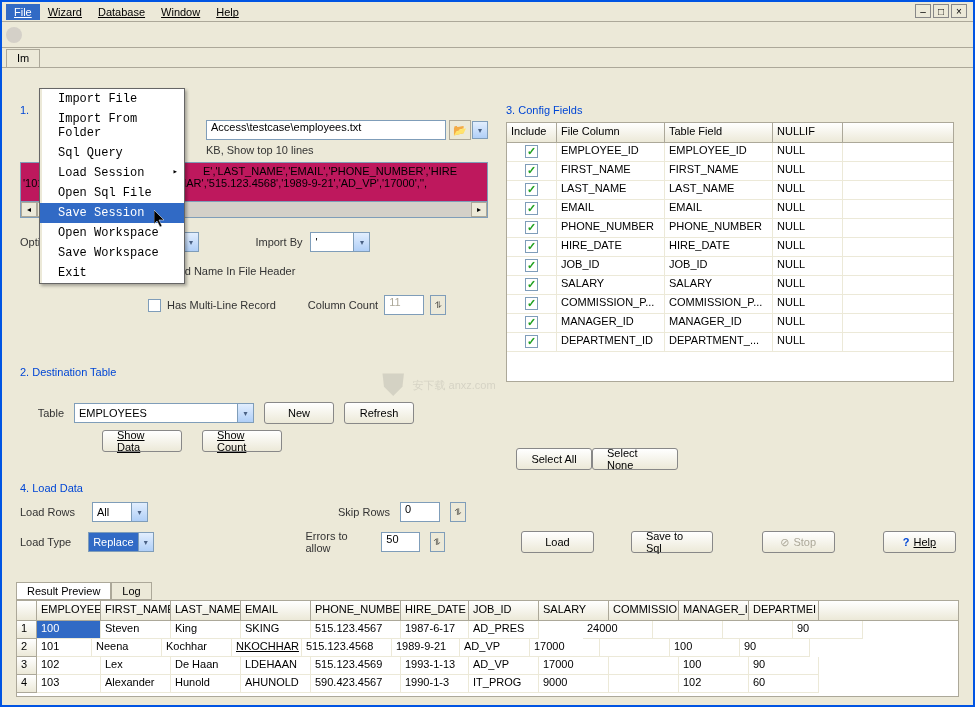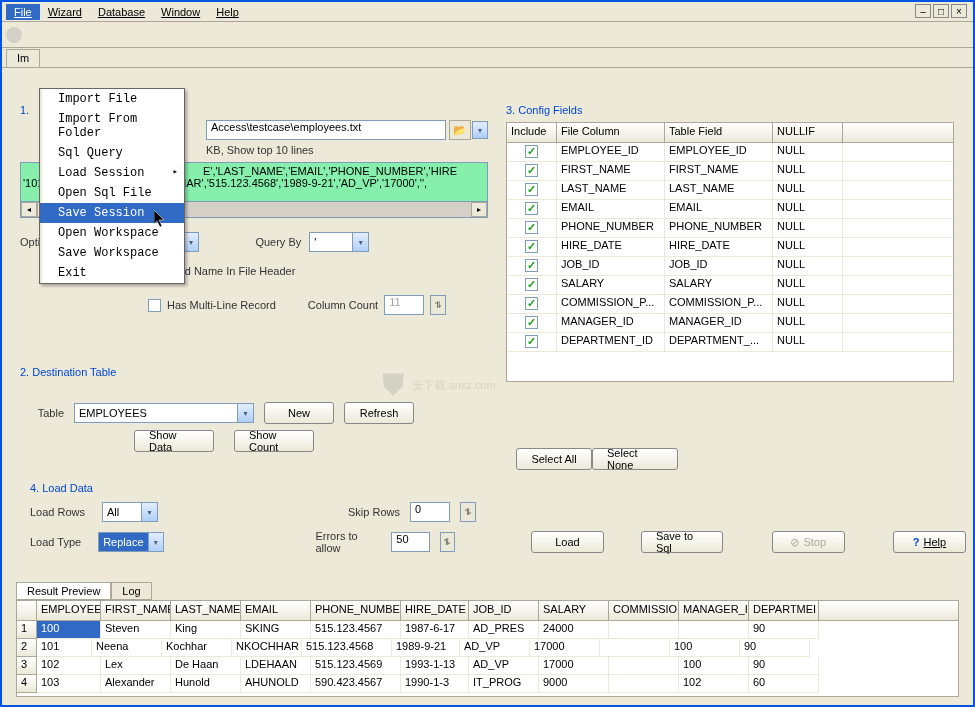--- a/index.html
+++ b/index.html
@@ -17,41 +17,41 @@
 .dropdown-menu { position: absolute; left: 37px; top: 20px; width: 146px; background: white; border: 1px solid #666; box-shadow: 2px 2px 3px rgba(0,0,0,0.3); z-index: 1000; }
 .dropdown-left-bar { position: absolute; left: 0; top: 0; bottom: 0; width: 2px; background: #ece9d8; }
 .dropdown-item { padding: 3px 20px 3px 18px; cursor: default; position: relative; font-family: 'Courier New', monospace; font-size: 12px; }
 .dropdown-item.highlighted { background: #316ac5; color: white; }
 .dropdown-item.has-submenu::after { content: '▸'; position: absolute; right: 6px; font-size: 9px; }
 .section-title { color: #0046d5; font-size: 11px; }
 .left-panel { position: absolute; left: 18px; top: 36px; width: 468px; }
 .source-row { display: flex; align-items: center; margin-bottom: 4px; }
 .path-input { flex: 1; height: 20px; border: 1px solid #7f9db9; background: white; padding: 0 4px; }
 .file-size-row { height: 18px; padding-left: 186px; color: #333; }
-.preview-box { height: 40px; border: 1px solid #7f9db9; background: #86efac; overflow: hidden; font-size: 10px; padding: 2px; position: relative; }
+.preview-box { height: 40px; border: 1px solid #7f9db9; background: #be185d; overflow: hidden; font-size: 10px; padding: 2px; position: relative; }
 .hscroll { height: 16px; background: #ece9d8; border: 1px solid #7f9db9; border-top: none; display: flex; }
 .scroll-btn { width: 16px; background: #ece9d8; border: 1px solid #aca899; display: flex; align-items: center; justify-content: center; font-size: 8px; }
 .scroll-track { flex: 1; background: #d4d0c8; position: relative; }
 .scroll-thumb { position: absolute; left: 0; width: 60px; height: 100%; background: #ece9d8; border: 1px solid #aca899; }
 .options-row { display: flex; align-items: center; margin-top: 14px; gap: 8px; }
 .label { color: #333; }
 .combo { height: 20px; border: 1px solid #7f9db9; background: white; display: flex; align-items: center; }
 .combo-btn { width: 16px; height: 18px; background: linear-gradient(#e2eefe,#b0cff7); border-left: 1px solid #7f9db9; display: flex; align-items: center; justify-content: center; font-size: 8px; color: #4a6184; }
 .checkbox-row { display: flex; align-items: center; margin-top: 12px; gap: 6px; }
 .checkbox { width: 13px; height: 13px; border: 1px solid #7f9db9; background: white; display: flex; align-items: center; justify-content: center; }
 .checkbox.checked::after { content: '✓'; color: #21a121; font-size: 11px; font-weight: bold; }
 .dest-panel { position: absolute; left: 18px; top: 298px; width: 468px; }
 .button { height: 22px; padding: 0 14px; background: linear-gradient(#fff,#ece9d8); border: 1px solid #888; border-radius: 3px; display: inline-flex; align-items: center; justify-content: center; cursor: default; }
 .right-panel { position: absolute; left: 504px; top: 36px; width: 448px; }
 .config-grid { border: 1px solid #aca899; background: white; height: 260px; }
 .grid-header { display: flex; background: linear-gradient(#fff,#ece9d8); border-bottom: 1px solid #aca899; height: 20px; }
 .grid-header-cell { border-right: 1px solid #aca899; padding: 2px 4px; }
 .grid-row { display: flex; height: 19px; border-bottom: 1px solid #ece9d8; }
 .grid-cell { border-right: 1px solid #ece9d8; padding: 1px 4px; overflow: hidden; white-space: nowrap; }
-.load-panel { position: absolute; left: 28px; top: 414px; width: 936px; }
+.load-panel { position: absolute; left: 18px; top: 414px; width: 936px; }
 .load-row { display: flex; align-items: center; margin-top: 8px; gap: 10px; }
 .num-input { width: 40px; height: 20px; border: 1px solid #7f9db9; background: white; padding: 0 4px; }
 .spinner-btn { width: 16px; height: 20px; border: 1px solid #7f9db9; background: #ece9d8; display: flex; align-items: center; justify-content: center; font-size: 9px; }
 .bottom-tabs { position: absolute; left: 14px; top: 580px; display: flex; }
 .bottom-tab { padding: 2px 10px; border: 1px solid #aca899; background: white; }
 .bottom-tab.inactive { background: #ece9d8; }
 .result-grid { position: absolute; left: 14px; top: 598px; right: 14px; bottom: 8px; border: 1px solid #aca899; background: white; overflow: hidden; }
 .result-header { display: flex; background: linear-gradient(#fff,#ece9d8); height: 20px; border-bottom: 1px solid #aca899; }
 .result-header-cell { border-right: 1px solid #aca899; padding: 2px 4px; overflow: hidden; white-space: nowrap; }
 .result-row { display: flex; height: 18px; }
@@ -123,21 +123,21 @@
       <div class="scroll-btn">▸</div>
     </div>
     <div class="options-row">
       <span class="label" style="width:60px;">Options:</span>
       <span class="label">Delimiter</span>
       <div class="combo" style="width:60px;">
           <span style="flex:1;padding:0 4px;">,</span>
           <div class="combo-btn">▾</div>
         </div>
       <span style="width:40px;"></span>
-      <span class="label">Query By</span>
+      <span class="label">Import By</span>
       <div class="combo" style="width:60px;">
           <span style="flex:1;padding:0 4px;">'</span>
           <div class="combo-btn">▾</div>
         </div>
     </div>
     <div class="checkbox-row" style="margin-left:128px;">
       <div class="checkbox checked"></div>
       <span class="label">Field Name In File Header</span>
     </div>
     <div class="checkbox-row" style="margin-left:128px; margin-top:18px;">
@@ -154,21 +154,21 @@
     <div class="section-title">2. Destination Table</div>
     <div style="display:flex;align-items:center;gap:10px;margin-top:24px;">
       <span class="label" style="width:44px;text-align:right;">Table</span>
       <div class="combo" style="width:180px;">
           <span style="flex:1;padding:0 4px;">EMPLOYEES</span>
           <div class="combo-btn">▾</div>
         </div>
       <div class="button" style="width:70px;">New</div>
       <div class="button" style="width:70px;">Refresh</div>
     </div>
-    <div style="display:flex;gap:20px;margin-top:6px;margin-left:114px;">
+    <div style="display:flex;gap:20px;margin-top:6px;margin-left:82px;text-decoration:underline;">
       <div class="button" style="width:80px;">Show Data</div>
       <div class="button" style="width:80px;">Show Count</div>
     </div>
   </div>
 
   <div class="right-panel">
     <div class="section-title">3. Config Fields</div>
     <div class="config-grid" style="margin-top:6px;">
       <div class="grid-header" id="config-header">
           <div class="grid-header-cell" style="width: 50px;">Include</div>
@@ -323,31 +323,31 @@
   <div id="result-rows">
       <div class="result-row">
         <div class="result-cell row-num" style="width: 20px;">1</div>
         <div class="result-cell selected-cell" style="width: 64px;">100</div>
         <div class="result-cell" style="width: 70px;">Steven</div>
         <div class="result-cell" style="width: 70px;">King</div>
         <div class="result-cell" style="width: 70px;">SKING</div>
         <div class="result-cell" style="width: 90px;">515.123.4567</div>
         <div class="result-cell" style="width: 68px;">1987-6-17</div>
         <div class="result-cell" style="width: 70px;">AD_PRES</div>
-        <div class="result-cell" style="width: 70px;">24000</div>
+        <div class="result-cell" style="width: 70px; margin-left: 44px;">24000</div>
         <div class="result-cell" style="width: 70px;"></div>
         <div class="result-cell" style="width: 70px;"></div>
         <div class="result-cell" style="width: 70px;">90</div>
       </div>
       <div class="result-row">
         <div class="result-cell row-num" style="width: 20px;">2</div>
         <div class="result-cell" style="width: 55px;">101</div>
         <div class="result-cell" style="width: 70px;">Neena</div>
         <div class="result-cell" style="width: 70px;">Kochhar</div>
-        <div class="result-cell" style="width: 70px;">NKOCHHAR</div>
+        <div class="result-cell" style="width: 70px; text-decoration: underline;">NKOCHHAR</div>
         <div class="result-cell" style="width: 90px;">515.123.4568</div>
         <div class="result-cell" style="width: 68px;">1989-9-21</div>
         <div class="result-cell" style="width: 70px;">AD_VP</div>
         <div class="result-cell" style="width: 70px;">17000</div>
         <div class="result-cell" style="width: 70px;"></div>
         <div class="result-cell" style="width: 70px;">100</div>
         <div class="result-cell" style="width: 70px;">90</div>
       </div>
       <div class="result-row">
         <div class="result-cell row-num" style="width: 20px;">3</div>

